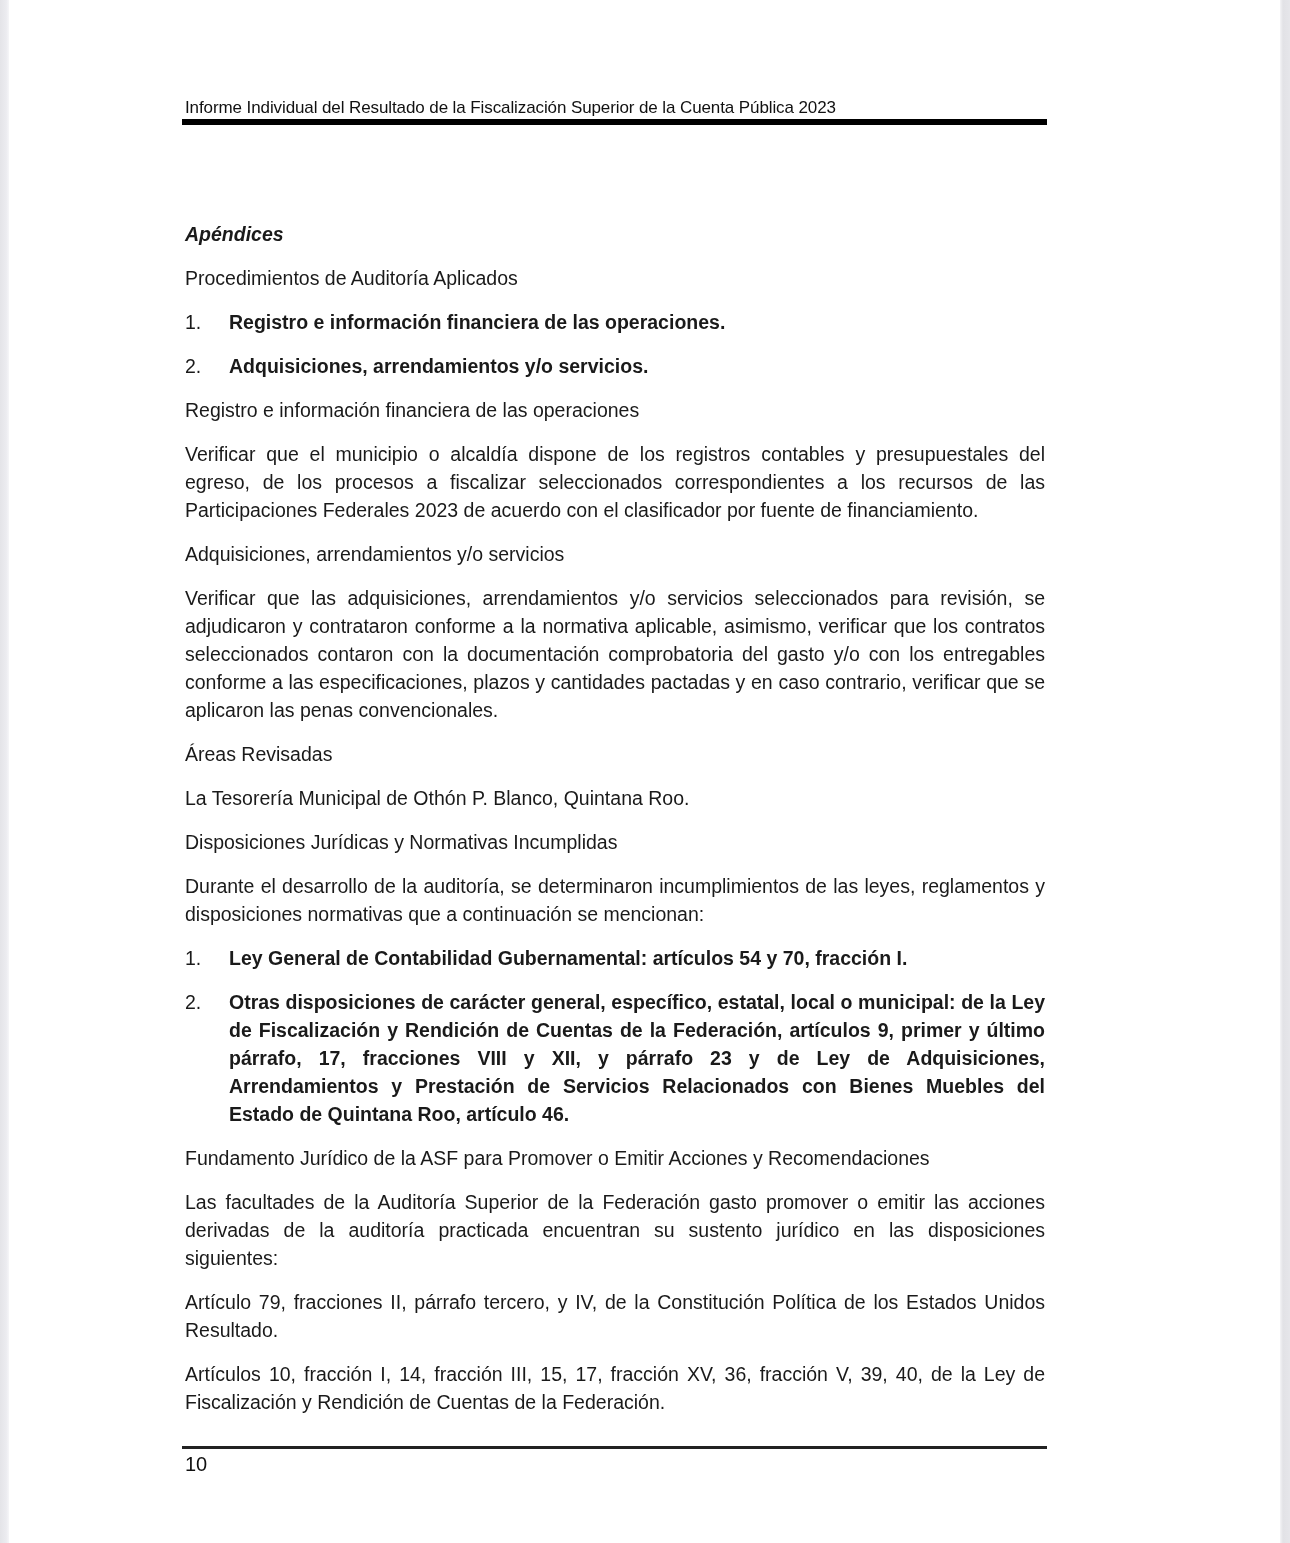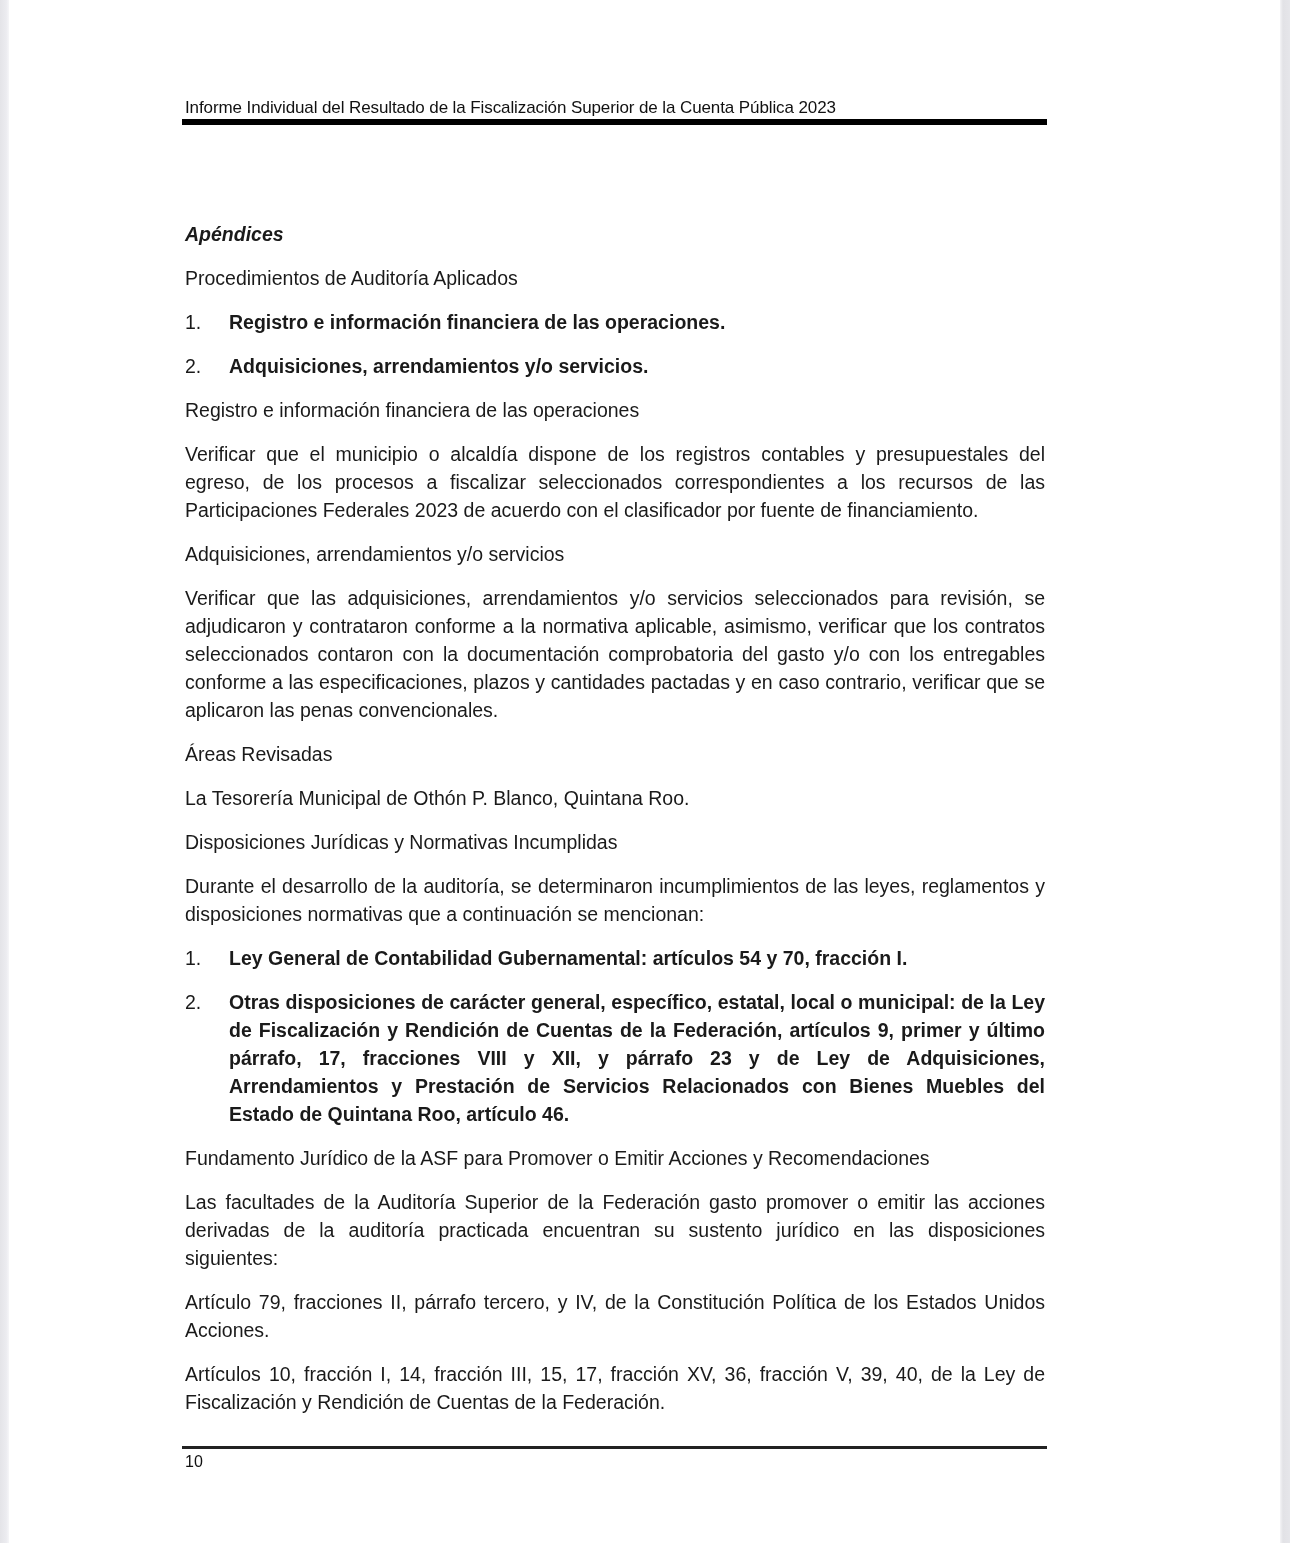--- a/index.html
+++ b/index.html
@@ -50,21 +50,21 @@
       margin: 0 0 16px 0;
     }
     .num-item .num { width: 44px; flex: 0 0 44px; }
     .num-item .txt { flex: 1; text-align: justify; font-weight: bold; }
     .footer-rule {
       position: absolute; left: 182px; top: 1446px; width: 865px; height: 3px;
       background: #222;
     }
     .page-number {
       position: absolute; left: 185px; top: 1453px;
-      font-size: 16px; color: #111;
+      font-size: 20px; color: #111;
     }
   </style>
 </head>
 <body>
 
 <div class="edge-left"></div>
 <div class="edge-right"></div>
 
 <div class="page"></div>
 
@@ -101,18 +101,18 @@
     <span class="num">1.</span>
     <span class="txt">Ley General de Contabilidad Gubernamental: artículos 54 y 70, fracción I.</span>
   </div>
   <div class="num-item">
     <span class="num">2.</span>
     <span class="txt">Otras disposiciones de carácter general, específico, estatal, local o municipal: de la Ley de Fiscalización y Rendición de Cuentas de la Federación, artículos 9, primer y último párrafo, 17, fracciones VIII y XII, y párrafo 23 y de Ley de Adquisiciones, Arrendamientos y Prestación de Servicios Relacionados con Bienes Muebles del Estado de Quintana Roo, artículo 46.</span>
   </div>
 
   <p class="h-italic">Fundamento Jurídico de la ASF para Promover o Emitir Acciones y Recomendaciones</p>
   <p class="justify">Las facultades de la Auditoría Superior de la Federación gasto promover o emitir las acciones derivadas de la auditoría practicada encuentran su sustento jurídico en las disposiciones siguientes:</p>
-  <p class="justify">Artículo 79, fracciones II, párrafo tercero, y IV, de la Constitución Política de los Estados Unidos Acciones.</p>
+  <p class="justify">Artículo 79, fracciones II, párrafo tercero, y IV, de la Constitución Política de los Estados Unidos Resultado.</p>
   <p class="justify">Artículos 10, fracción I, 14, fracción III, 15, 17, fracción XV, 36, fracción V, 39, 40, de la Ley de Fiscalización y Rendición de Cuentas de la Federación.</p>
 </div>
 
 <div class="footer-rule"></div>
 <div class="page-number">10</div>
 
 </body></html>

